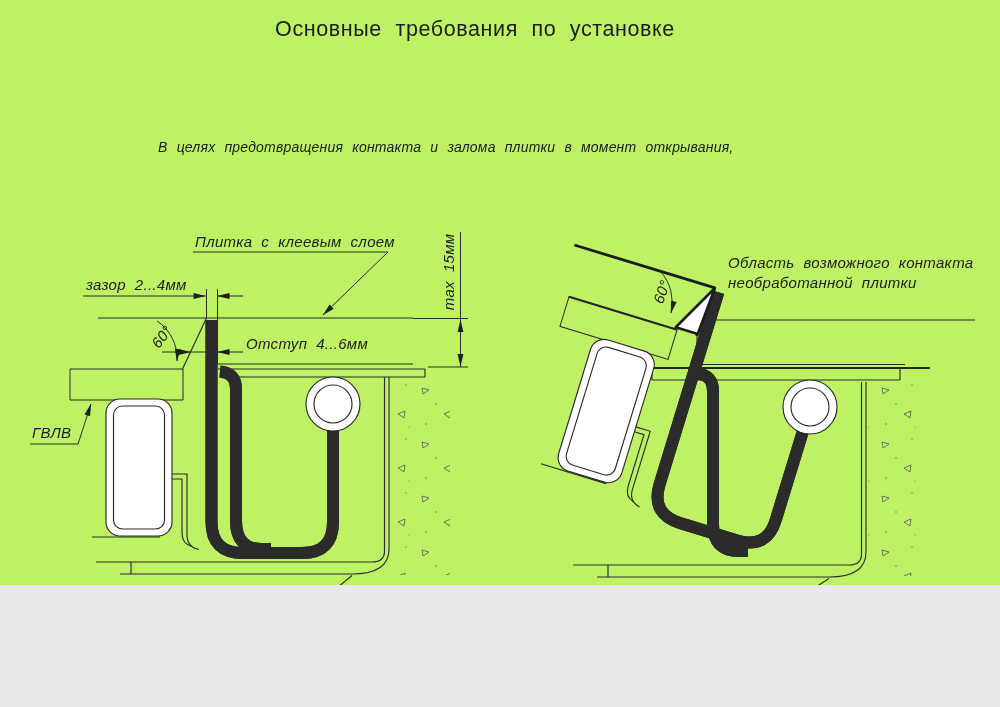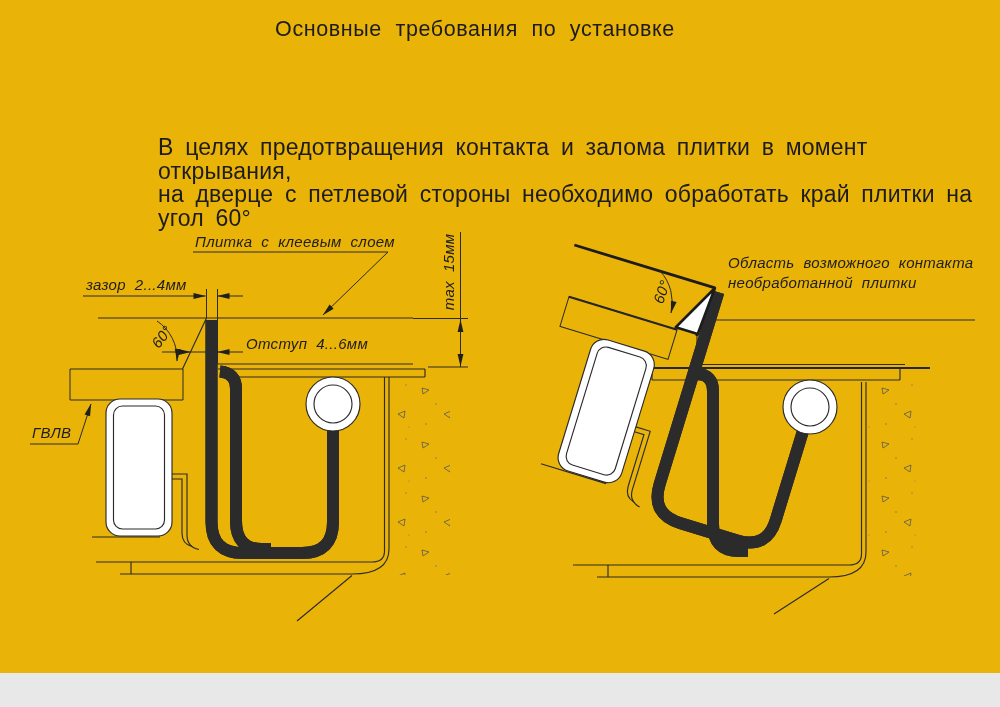--- a/index.html
+++ b/index.html
@@ -1,21 +1,21 @@
 <!DOCTYPE html>
 <html><head>
 <meta charset="utf-8">
 <style>
   html,body{margin:0;padding:0;background:#e8e8e8;}
-  .page{position:relative;width:1000px;height:673px;background:#eab308;overflow:hidden;
+  .page{position:relative;width:1000px;height:585px;background:#bef264;overflow:hidden;
         font-family:"Liberation Sans",sans-serif;}
   .title{position:absolute;left:0;top:16px;width:950px;text-align:center;
          font-size:21.5px;font-weight:500;color:#1c1c1c;letter-spacing:.6px;word-spacing:7px;line-height:27px;}
-  .note{position:absolute;left:158px;top:136px;font-size:23px;color:#1c1c1c;
-        letter-spacing:.2px;word-spacing:5px;line-height:23.5px;}
+  .note{position:absolute;left:158px;top:136px;font-style:italic;font-size:14px;color:#1c1c1c;
+        letter-spacing:.2px;word-spacing:5px;line-height:23.5px;text-align:right;}
   svg{position:absolute;left:0;top:0;}
   .ln{stroke:#2b2b2b;stroke-width:1.15;fill:none;}
   .ln2{stroke:#262626;stroke-width:2.2;fill:none;}
   .thk{stroke:#1c1c1c;stroke-width:2.8;fill:none;}
   .dim{stroke:#2b2b2b;stroke-width:1;fill:none;}
   .tubeA{stroke:#2b2b2b;stroke-width:12;fill:none;}
   .tubeB{stroke:#ffffff;stroke-width:9.7;fill:none;}
   .wrect{fill:#ffffff;stroke:#2b2b2b;stroke-width:1.15;}
   .nrect{fill:none;stroke:#2b2b2b;stroke-width:1.15;}
   .tri{fill:#ffffff;stroke:#1c1c1c;stroke-width:2.6;stroke-linejoin:round;}
@@ -25,21 +25,20 @@
 <body>
 
 <div class="page">
 
   <div class="title">
     <div>Основные требования по установке</div>
   </div>
 
   <div class="note">
     <div>В целях предотвращения контакта и залома плитки в момент открывания,</div>
-    <div>на дверце с петлевой стороны необходимо обработать край плитки на угол 60°</div>
   </div>
 
   <svg width="1000" height="707" viewBox="0 0 1000 707">
     <defs>
       <marker id="arr" markerWidth="14" markerHeight="9" refX="12.6" refY="4.5" orient="auto" markerUnits="userSpaceOnUse">
         <path d="M0.6,1.6 L13,4.5 L0.6,7.4 Z" fill="#1f1f1f"></path>
       </marker>
       <pattern id="xh" patternUnits="userSpaceOnUse" width="11" height="11">
         <path d="M0,0 L11,11 M11,0 L0,11" stroke="#3a3a3a" stroke-width="0.75" fill="none"></path>
       </pattern>

